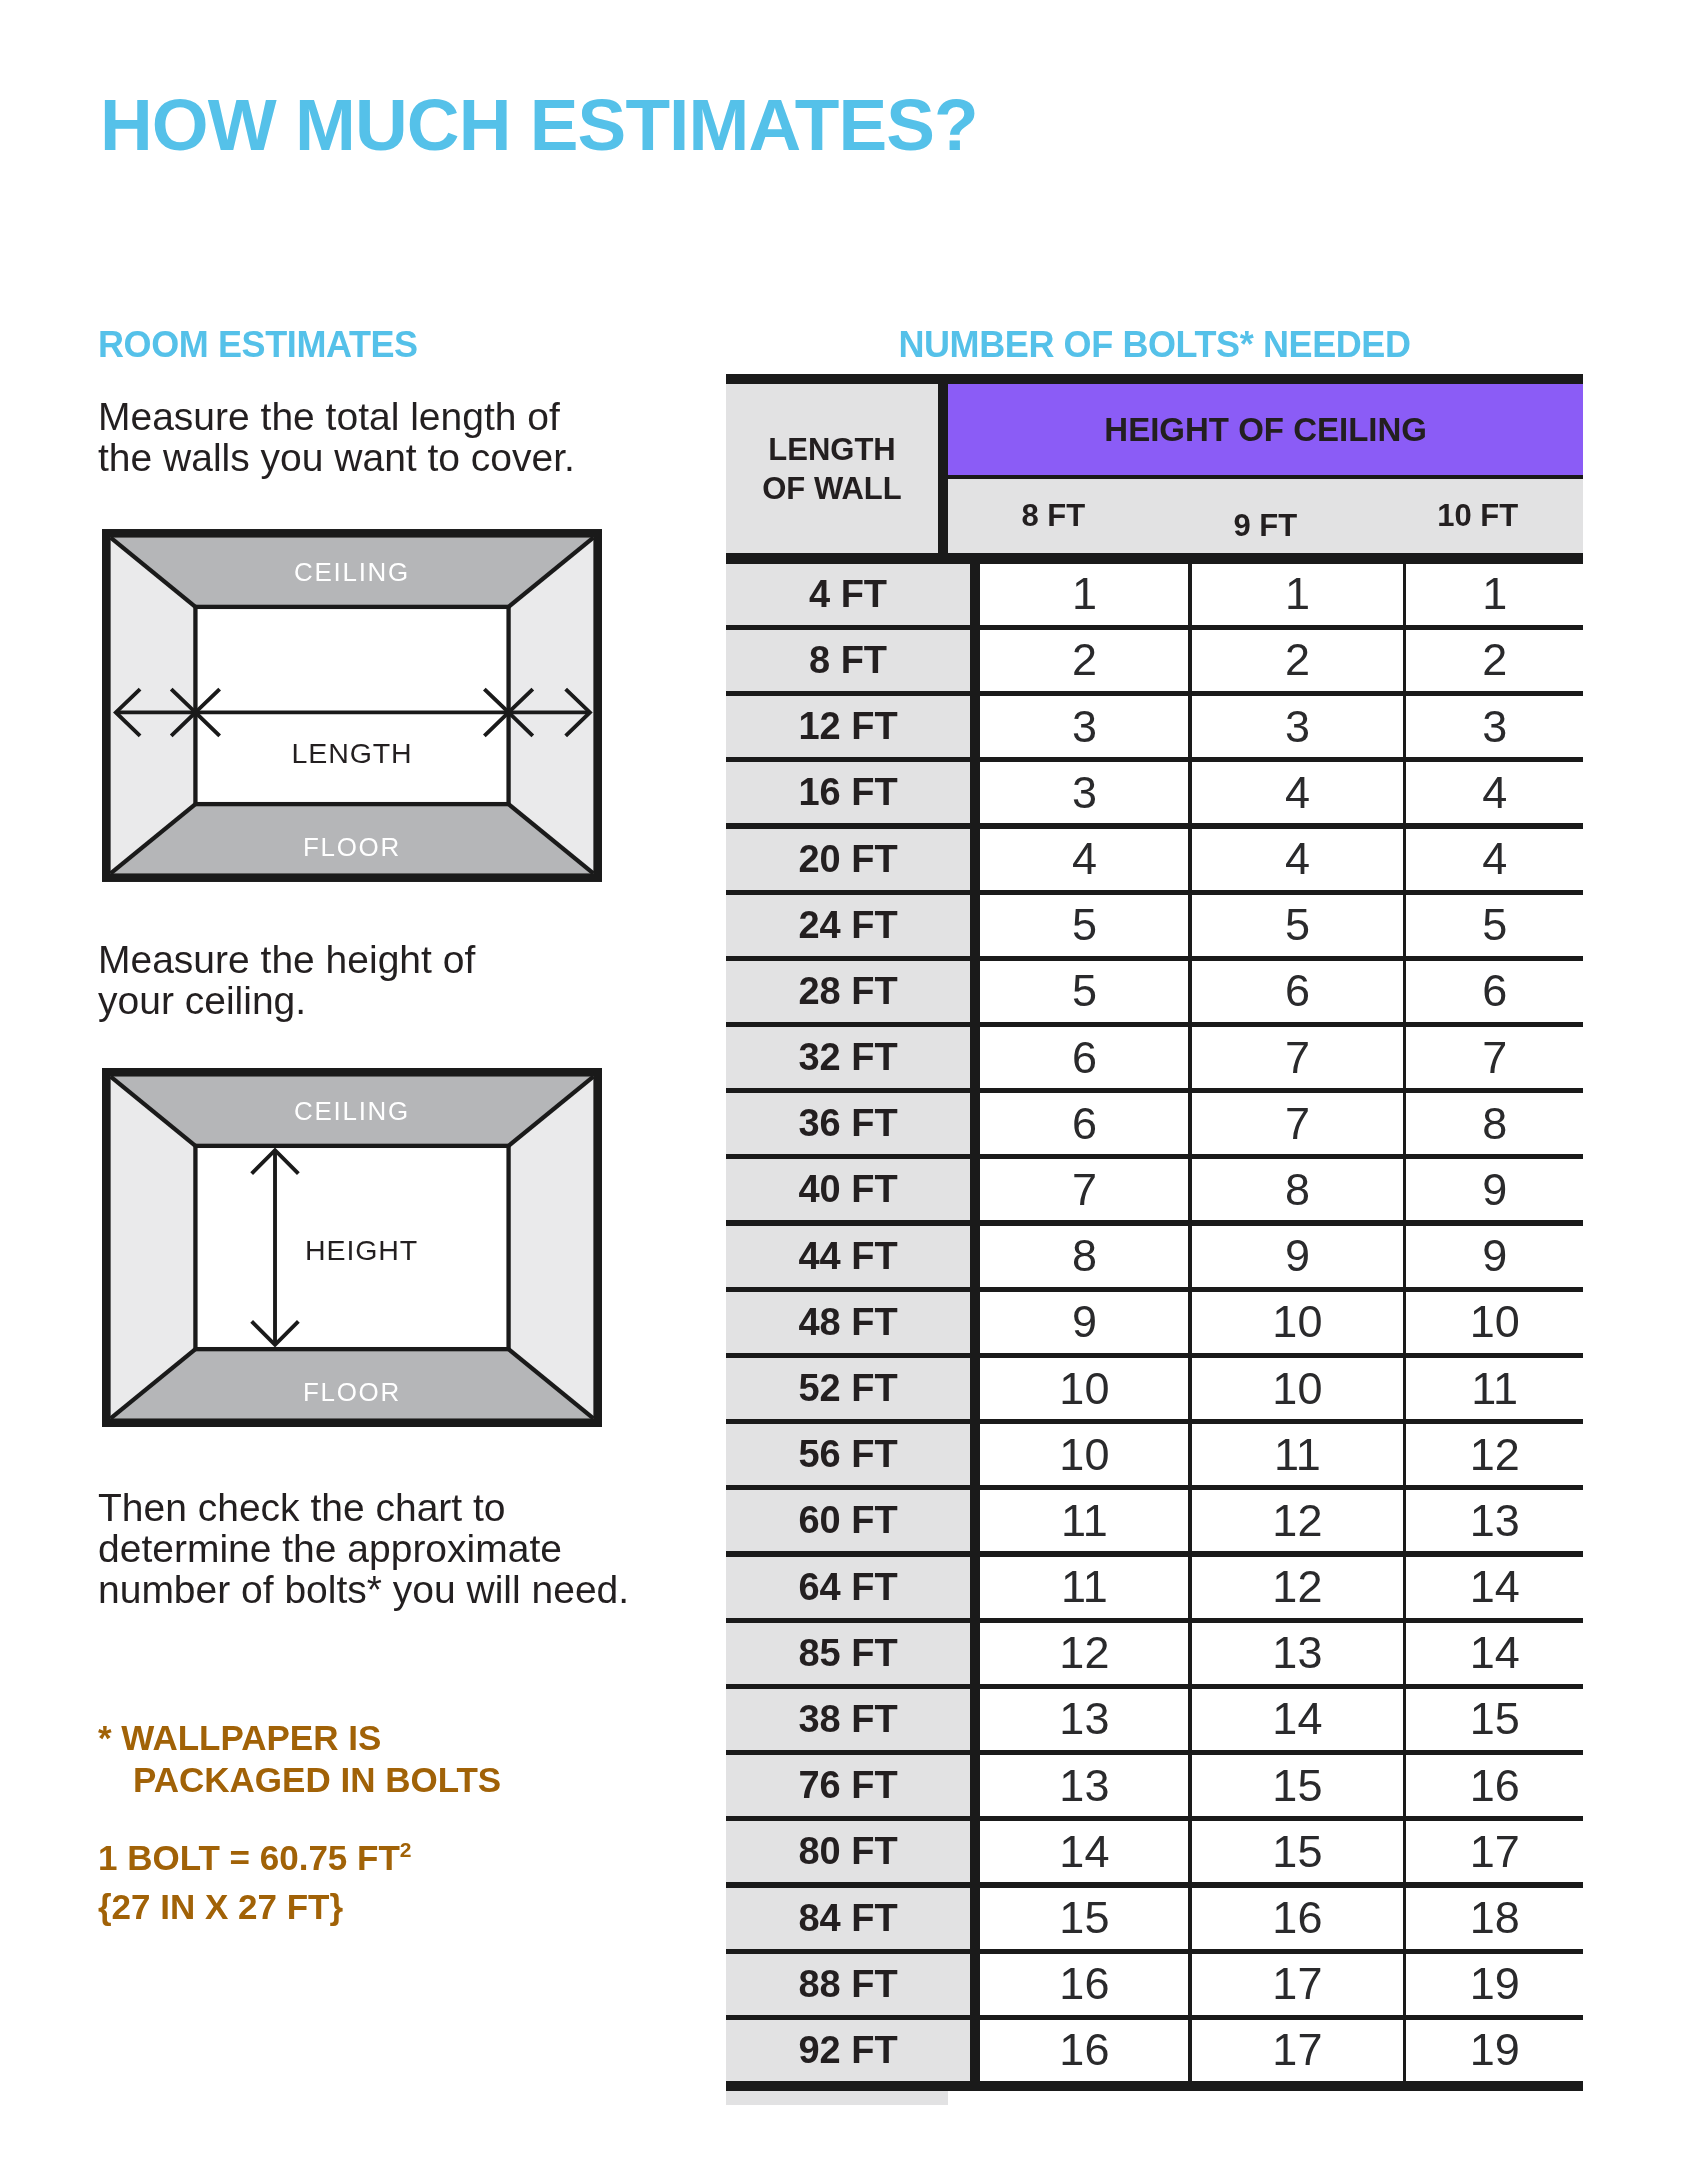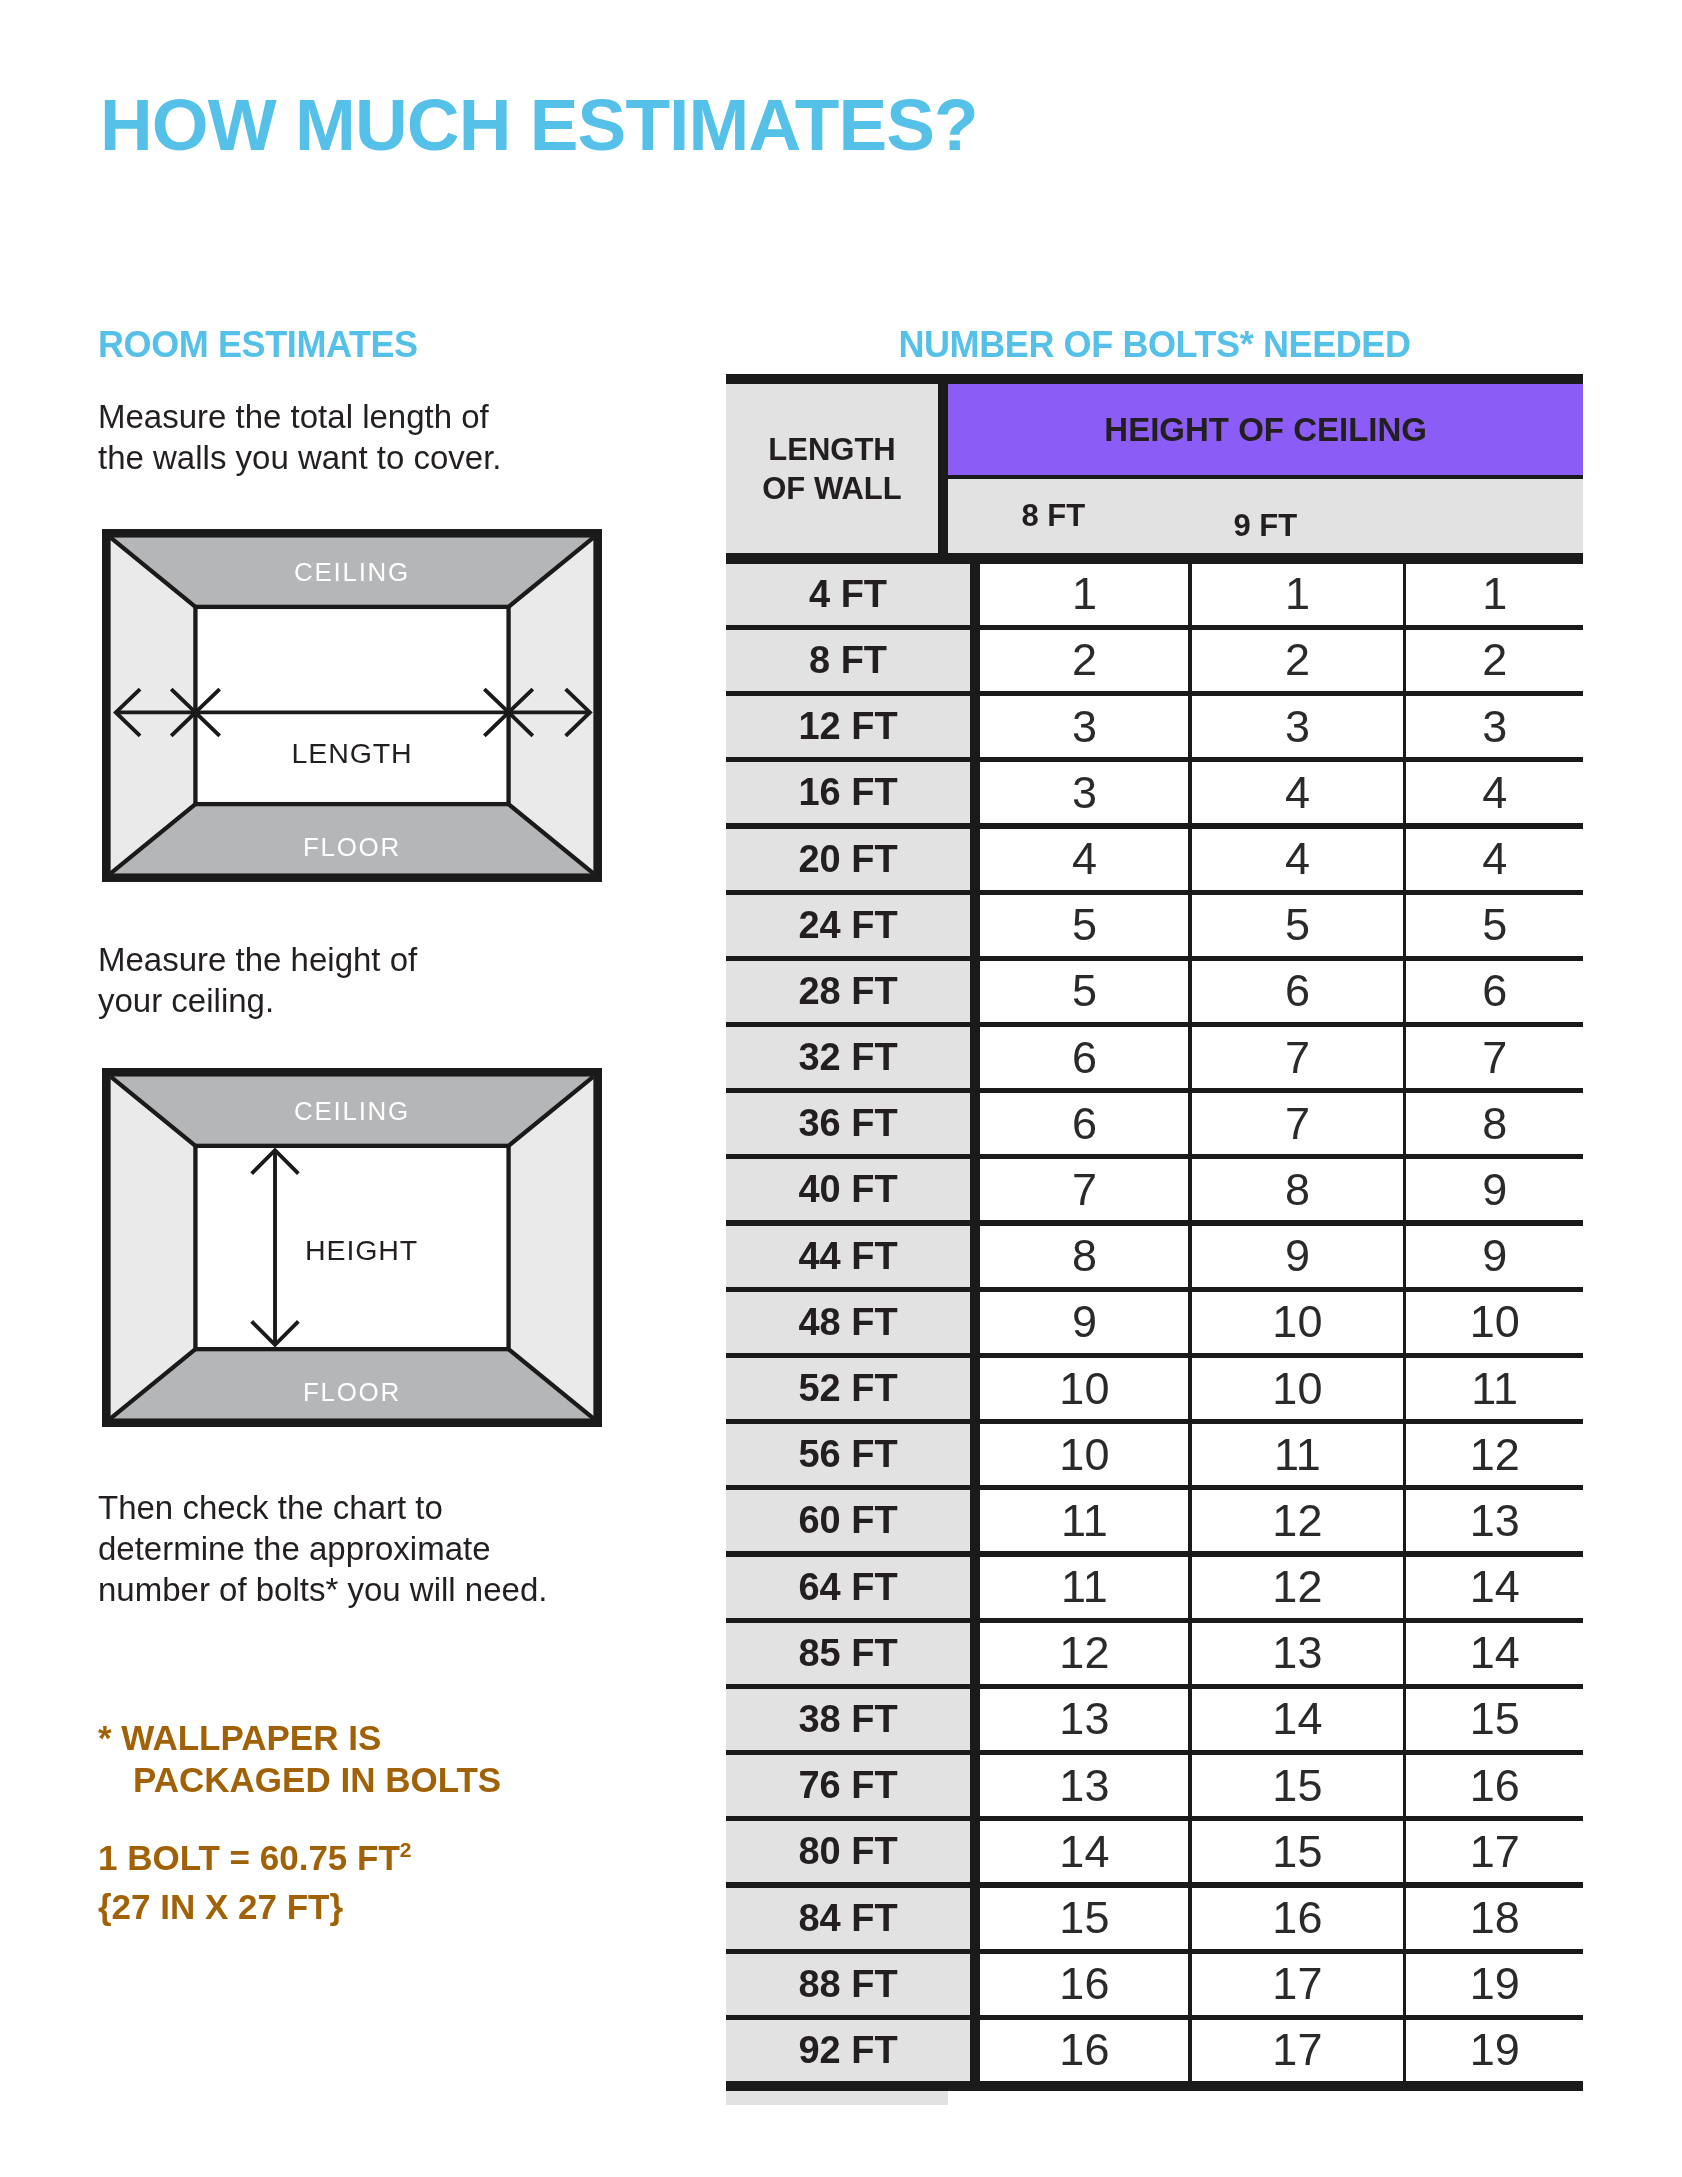--- a/index.html
+++ b/index.html
@@ -20,21 +20,21 @@
   .section-heading {
     position:absolute; top:324px;
     font-size:36px; font-weight:bold; letter-spacing:-0.4px;
     color:#55c1e9; white-space:nowrap;
   }
   #room-estimates-heading { left:98px; }
   #bolts-heading { left:726px; width:857px; text-align:center; }
 
   .body-text {
     position:absolute; left:98px;
-    font-size:33px; line-height:41px; color:#231f20;
+    font-size:39px; line-height:41px; color:#231f20;
   }
   #para1 { top:396px; }
   #para2 { top:939px; }
   #para3 { top:1487px; }
 
   .note {
     position:absolute; left:98px;
     font-size:35px; font-weight:bold; line-height:42px; color:#a16207;
   }
   #note1 { top:1717px; }
@@ -186,20 +186,21 @@
         <div>LENGTH</div>
         <div>OF WALL</div>
       </div>
       <div class="vdiv"></div>
       <div class="t-head-right">
         <div class="t-hoc">HEIGHT OF CEILING</div>
         <div class="t-hline"></div>
         <div class="t-sub">
           <div class="sub-cell s1">8 FT</div>
           <div class="sub-cell s2">9 FT</div>
+          <div class="sub-cell s3">10 FT</div>
         </div>
       </div>
     </div>
     <div class="t-bar"></div>
     <div>
         <div class="t-row">
     <div class="cell label">4 FT</div>
     <div class="vdiv"></div>
     <div class="cell num c1">1</div>
     <div class="vthin"></div>

